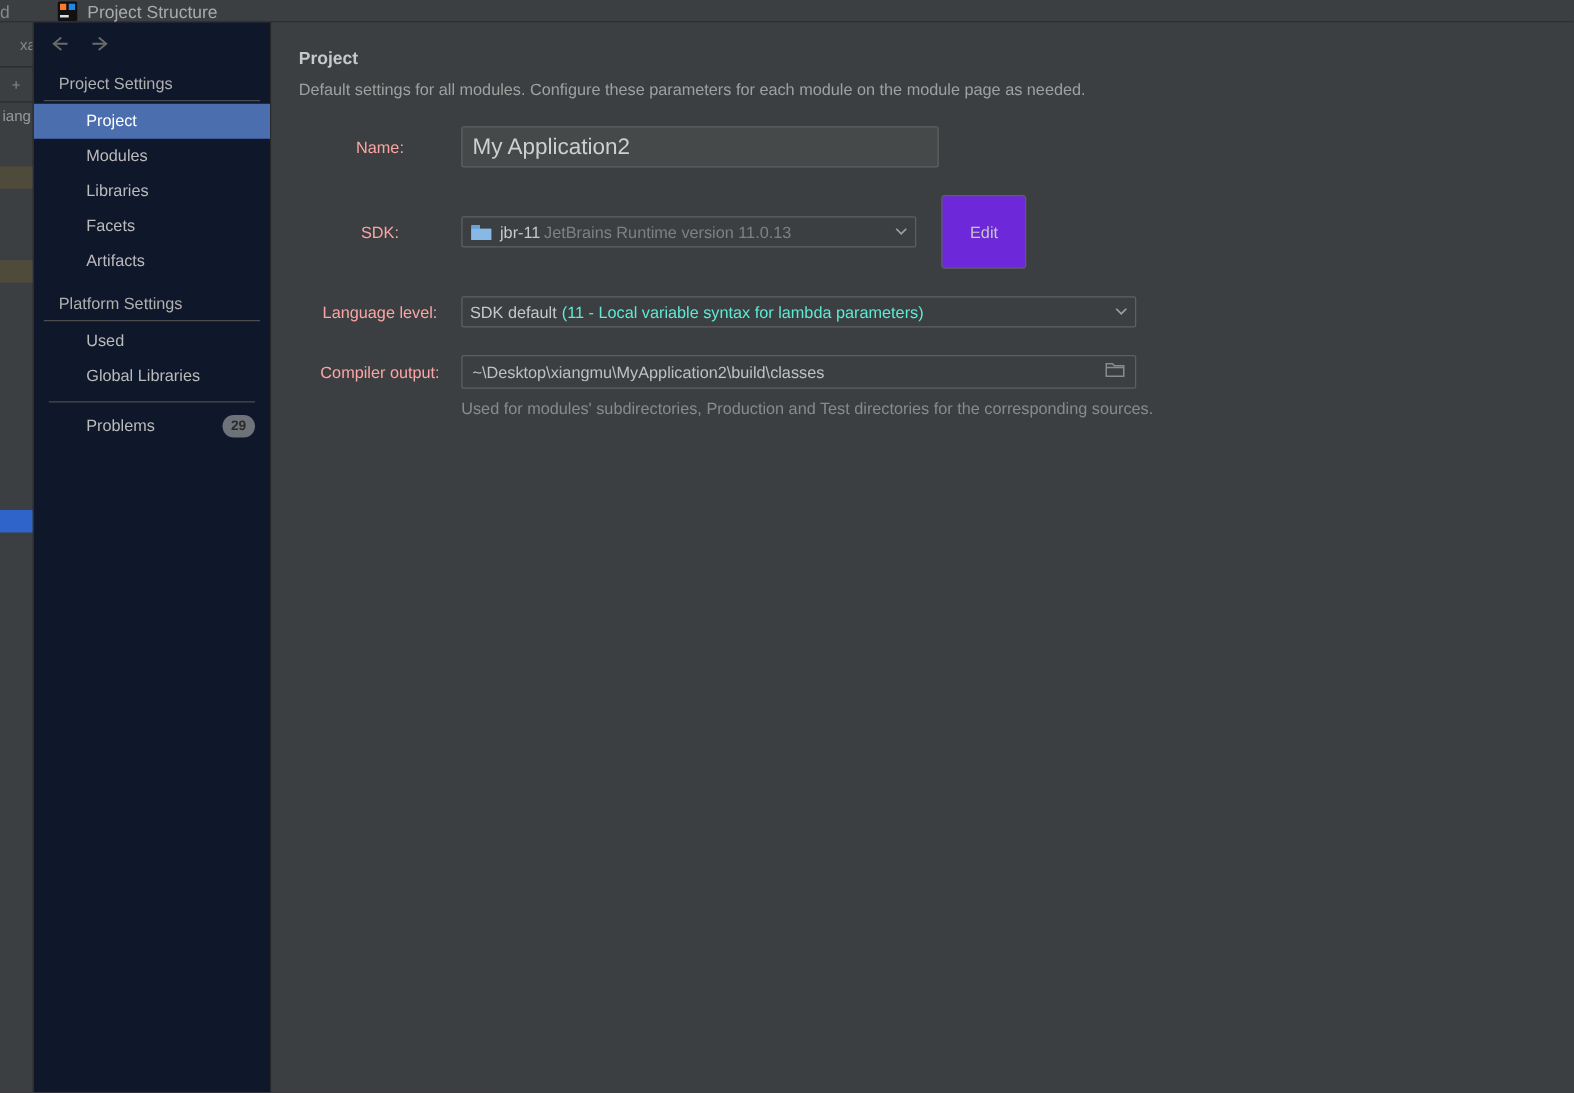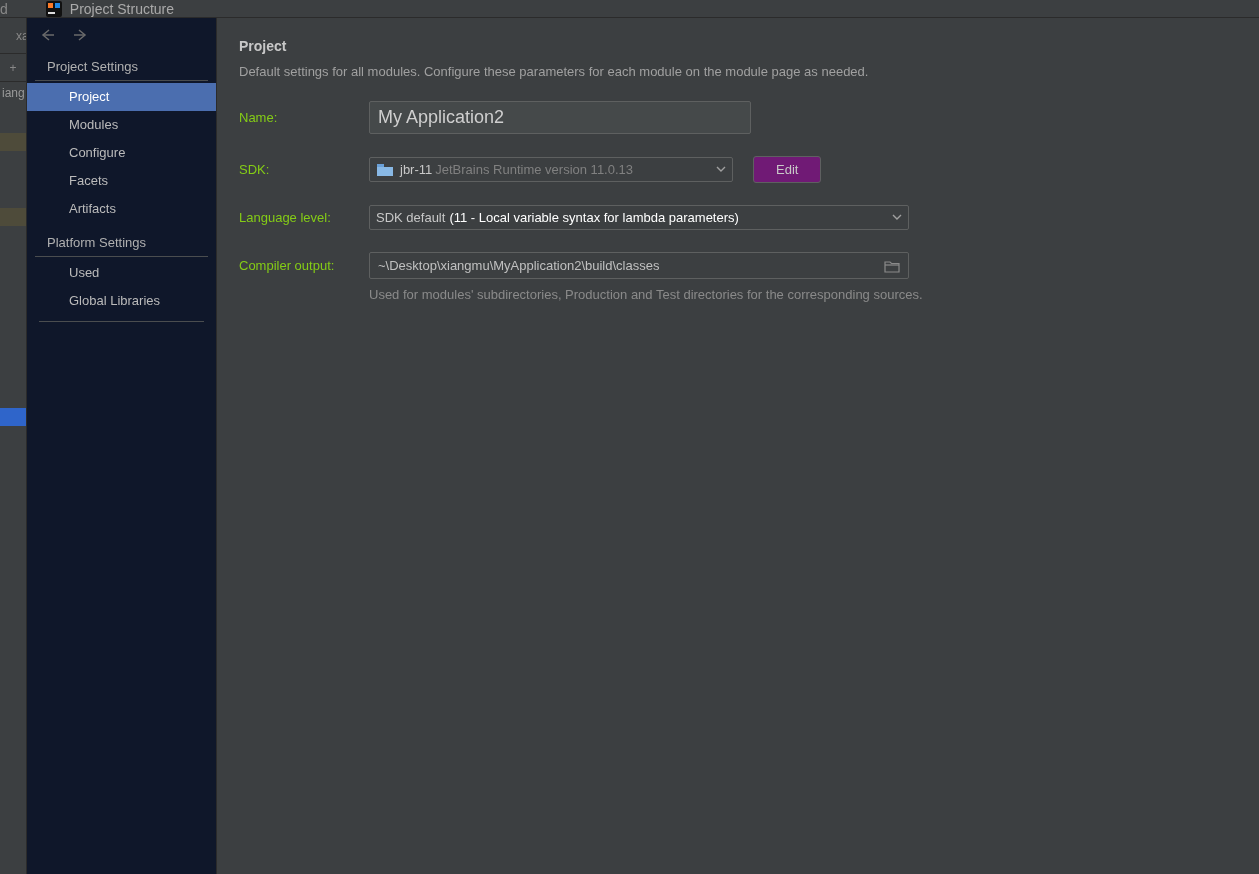--- a/index.html
+++ b/index.html
@@ -148,22 +148,23 @@
     margin-bottom:22px;
   }
 
   .form-row {
     display:flex;
     align-items:center;
     margin-bottom:22px;
   }
   .form-label {
     width:130px;
-    color:#84cc16;
-    font-size:13px;
+    color:#fca5a5;
+    font-size:13px;
+    text-align:center;
   }
   .text-input {
     background:#45494a;
     border:1px solid #5e6060;
     color:#cfcfcf;
     padding:5px 8px;
     font-size:18px;
     border-radius:2px;
   }
   .text-input.name { width:382px; }
@@ -184,34 +185,34 @@
 
   .sdk-icon {
     width:18px;height:14px;
     margin-right:6px;
     display:inline-block;
   }
   .sdk-name { color:#c8c8c8; margin-right:3px; }
   .sdk-ver { color:#808080;text-align:center; }
 
   .btn {
-    background:#701a75;
+    background:#6d28d9;
     border:1px solid #5e6060;
     color:#c8c8c8;
-    padding:5px 22px;
+    padding:21px 22px;
     font-size:13px;
     border-radius:3px;
     margin-left:20px;
   }
 
   .lang-default { color:#c8c8c8; margin-right:4px; }
-  .lang-detail { color:#ffffff; }
+  .lang-detail { color:#5eead4; }
 
   .path-wrap {
-    display:flex; align-items:center;
+    display:flex; align-items:flex-start;
     border:1px solid #5e6060;
     border-radius:2px;
     background:#3c3f41;
     width:540px;
   }
   .path-input {
     flex:1;
     background:transparent;
     border:none;
     color:#c0c0c0;
@@ -273,30 +274,34 @@
         <svg width="16" height="14" viewBox="0 0 16 14" fill="none">
             <path d="M6 2 L12 7 L6 12" stroke-width="1.5"></path>
             <path d="M12 7 H1" stroke-width="1.5"></path>
           </svg>
       </span>
     </div>
 
     <div class="side-section-header">Project Settings</div>
     <div class="side-item selected"><span>Project</span></div>
     <div class="side-item"><span>Modules</span></div>
-    <div class="side-item"><span>Configure</span></div>
+    <div class="side-item"><span>Libraries</span></div>
     <div class="side-item"><span>Facets</span></div>
     <div class="side-item"><span>Artifacts</span></div>
 
     <div class="side-section-header platform">Platform Settings</div>
     <div class="side-item"><span>Used</span></div>
     <div class="side-item"><span>Global Libraries</span></div>
 
     <div class="side-sep"></div>
 
+    <div class="side-item problems">
+      <span>Problems</span>
+      <span class="badge">29</span>
+    </div>
   </div>
 
   <div class="content">
     <div class="section-title">Project</div>
     <div class="section-desc">Default settings for all modules. Configure these parameters for each module on the module page as needed.</div>
 
     <div class="form-row">
       <div class="form-label">Name:</div>
       <input class="text-input name" value="My Application2" style="">
     </div>

